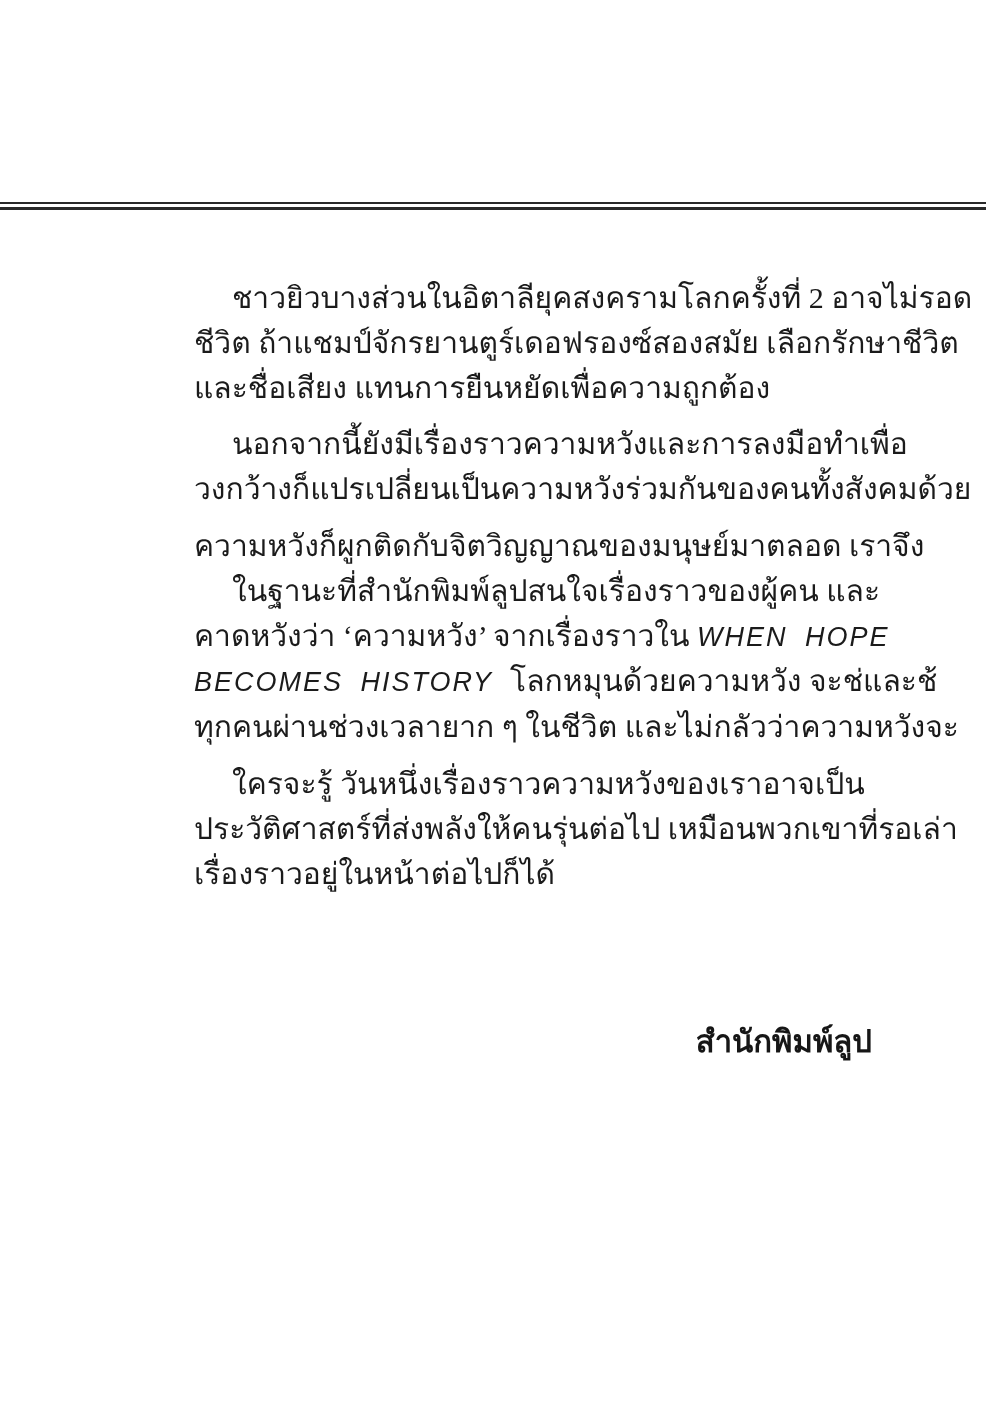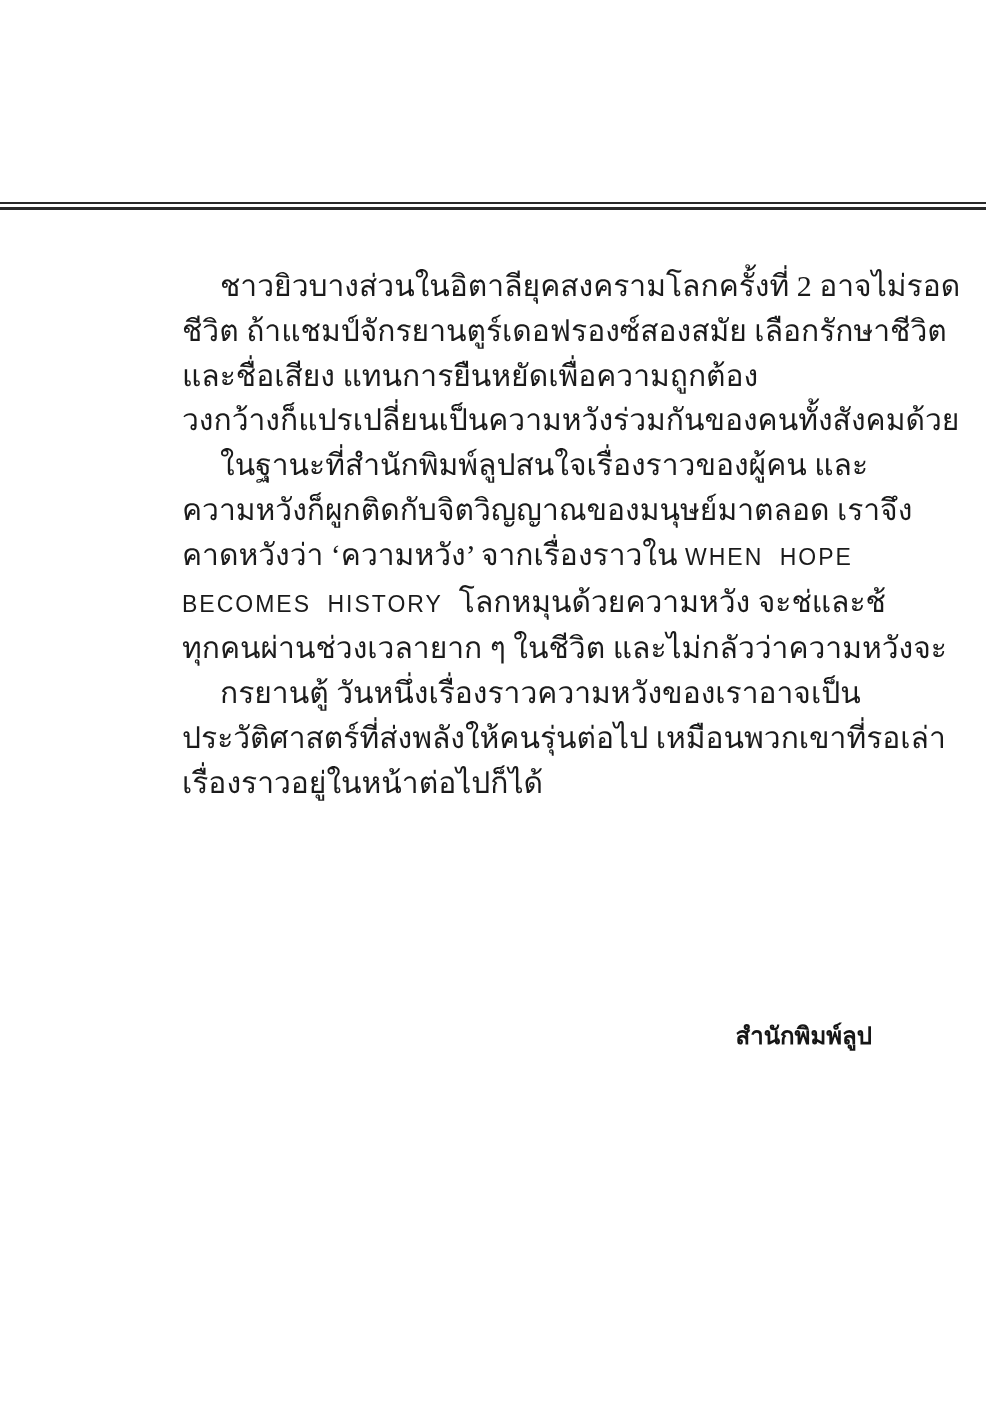--- a/index.html
+++ b/index.html
@@ -27,65 +27,67 @@
   .text-block {
     position: absolute;
     left: 182px;
     top: 264px;
     width: 692px;
     font-size: 30px;
     line-height: 44.8px;
     color: #1b1b1b;
     text-align: left;
   }
-  .paragraph { margin: 0; padding: 0; }
+  .paragraph { margin: 12px; padding: 0; }
   .line { white-space: nowrap; }
   .line.first { text-indent: 38px; }
   .italic { }
   .latin {
     font-family: "Liberation Sans", "DejaVu Sans", sans-serif;
-    font-size: 23px;
+    font-style: italic;
+    font-size: 27px;
     letter-spacing: 2px;
     word-spacing: 8px;
   }
   .signature {
     position: absolute;
     top: 1016px;
     right: 114px;
     font-family: "Liberation Sans", "DejaVu Sans", sans-serif;
     font-weight: 700;
-    font-size: 24px;
+    font-size: 31px;
     color: #161616;
     white-space: nowrap;
   }
 </style>
 </head>
 <body>
 
 <div class="page">
   <div class="rule rule-thin"></div>
   <div class="rule rule-thick"></div>
 
   <main class="text-block">
       <div class="paragraph">
         <div class="line first"><span>ชาวยิวบางส่วนในอิตาลียุคสงครามโลกครั้งที่ 2 อาจไม่รอด</span></div>
         <div class="line"><span>ชีวิต ถ้าแชมป์จักรยานตูร์เดอฟรองซ์สองสมัย เลือกรักษาชีวิต</span></div>
         <div class="line"><span>และชื่อเสียง แทนการยืนหยัดเพื่อความถูกต้อง</span></div>
       </div>
       <div class="paragraph">
+        <div class="line first"><span>นอกจากนี้ยังมีเรื่องราวความหวังและการลงมือทำเพื่อ</span></div>
         <div class="line"><span>วงกว้างก็แปรเปลี่ยนเป็นความหวังร่วมกันของคนทั้งสังคมด้วย</span></div>
       </div>
       <div class="paragraph">
+        <div class="line"><span>ความหวังก็ผูกติดกับจิตวิญญาณของมนุษย์มาตลอด เราจึง</span></div>
         <div class="line first"><span>ในฐานะที่สำนักพิมพ์ลูปสนใจเรื่องราวของผู้คน และ</span></div>
-        <div class="line"><span>ความหวังก็ผูกติดกับจิตวิญญาณของมนุษย์มาตลอด เราจึง</span></div>
         <div class="line"><span>คาดหวังว่า ‘ความหวัง’ จากเรื่องราวใน </span><span class="italic latin">WHEN HOPE</span></div>
         <div class="line"><span class="italic latin">BECOMES HISTORY </span><span class="italic">โลกหมุนด้วยความหวัง </span><span>จะช่และช้</span></div>
         <div class="line"><span>ทุกคนผ่านช่วงเวลายาก ๆ ในชีวิต และไม่กลัวว่าความหวังจะ</span></div>
       </div>
       <div class="paragraph">
-        <div class="line first"><span>กรยานตู้ วันหนึ่งเรื่องราวความหวังของเราอาจเป็น</span></div>
+        <div class="line first"><span>ใครจะรู้ วันหนึ่งเรื่องราวความหวังของเราอาจเป็น</span></div>
         <div class="line"><span>ประวัติศาสตร์ที่ส่งพลังให้คนรุ่นต่อไป เหมือนพวกเขาที่รอเล่า</span></div>
         <div class="line"><span>เรื่องราวอยู่ในหน้าต่อไปก็ได้</span></div>
       </div>
     </main>
 
   <div class="signature">สำนักพิมพ์ลูป</div>
 </div>
 
 </body></html>

